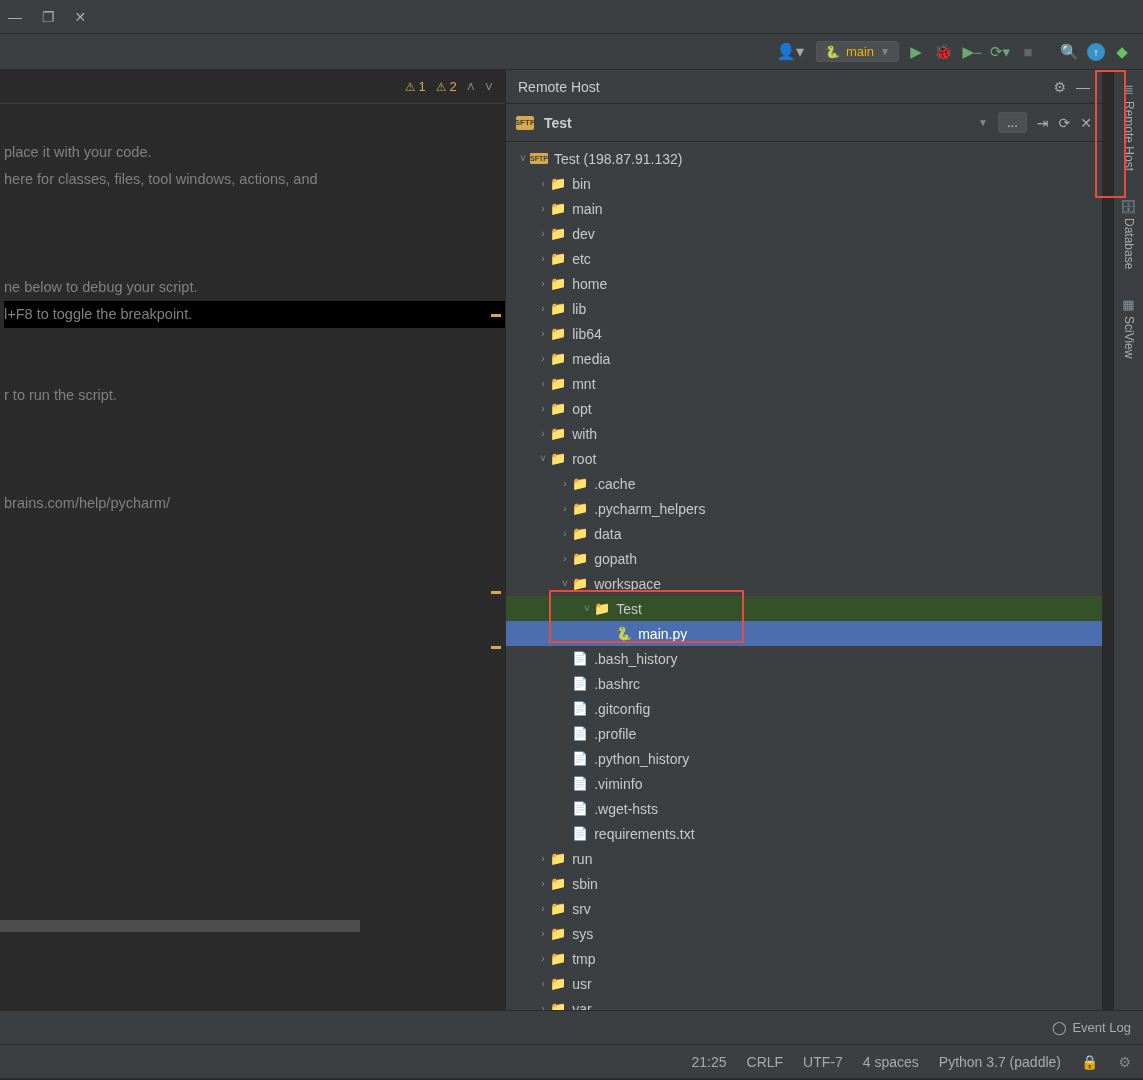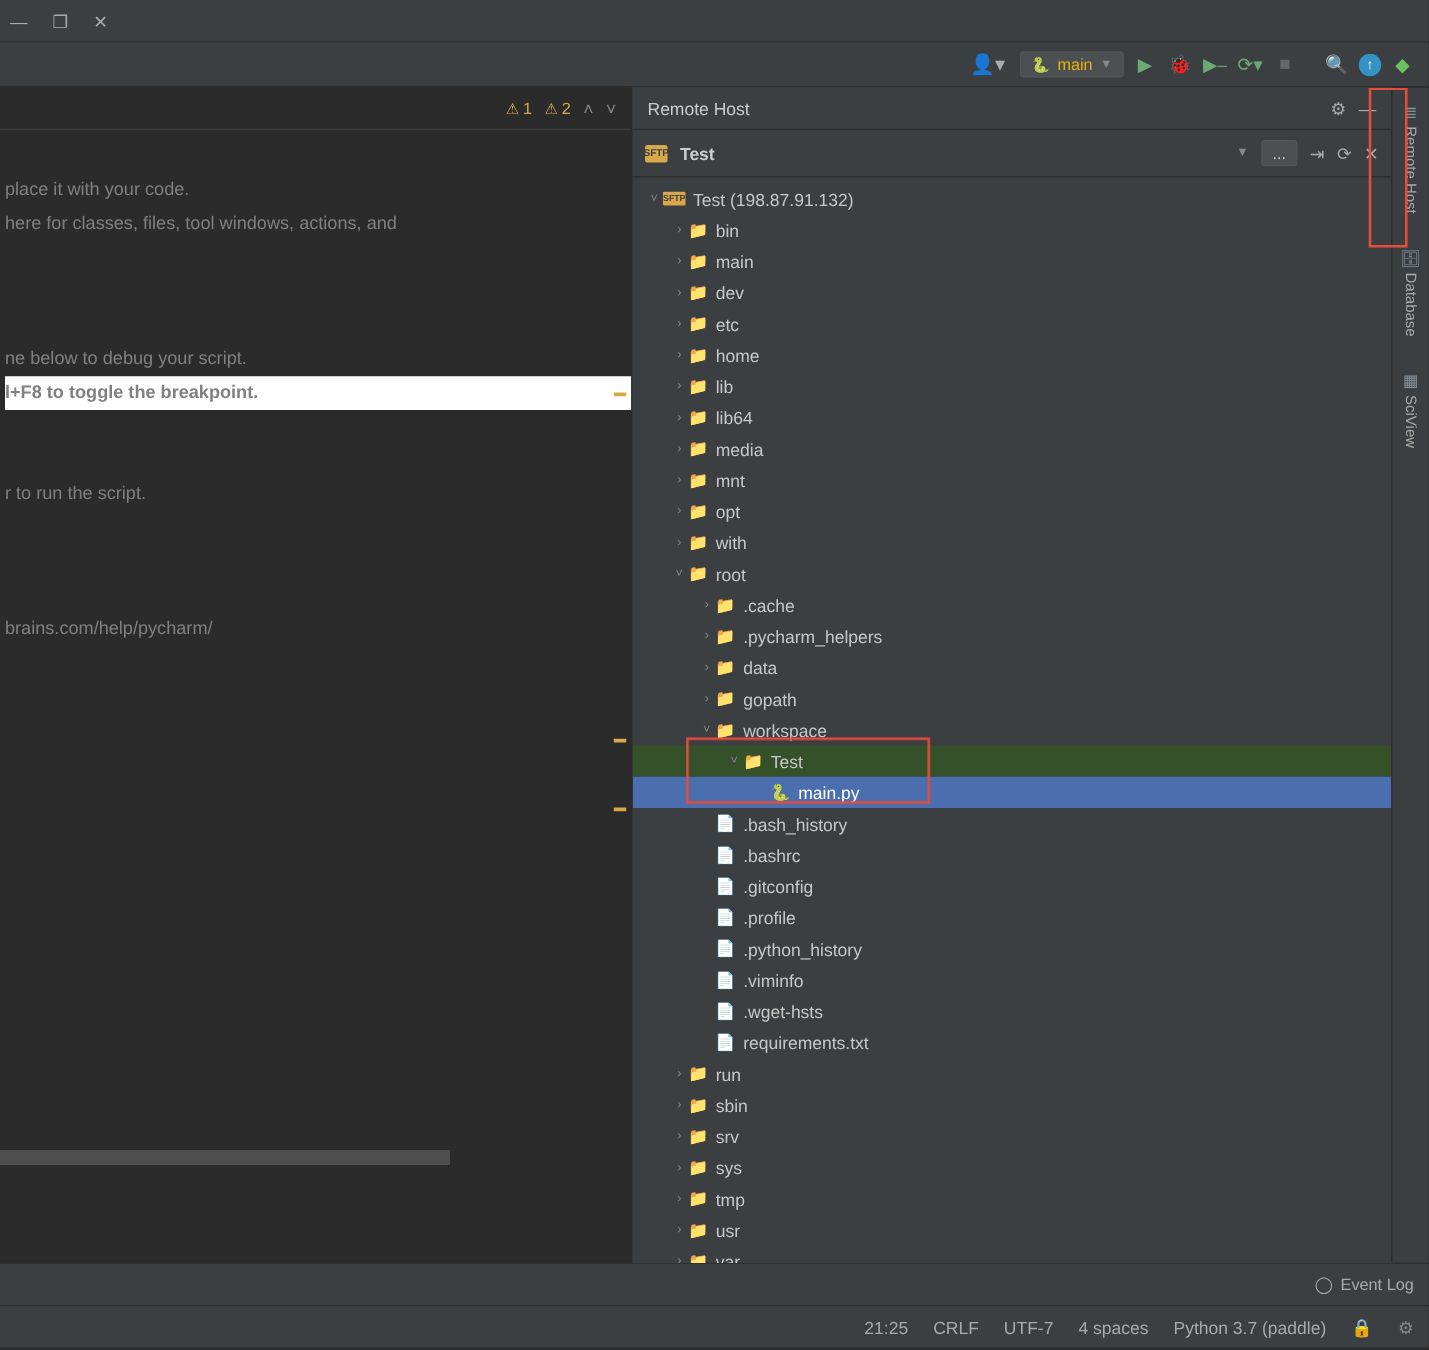--- a/index.html
+++ b/index.html
@@ -22,28 +22,28 @@
 .toolbar .upload { color: #fff; background: #3592c4; border-radius: 50%; width: 18px; height: 18px; font-size: 11px; display: inline-flex; align-items: center; justify-content: center; }
 .toolbar .space { color: #6cc05d; }
 .main { display: flex; height: 940px; }
 .editor-area { width: 505px; background: #2b2b2b; position: relative; overflow: hidden; }
 .editor-header { height: 34px; display: flex; align-items: center; justify-content: flex-end; padding: 0 12px; border-bottom: 1px solid #3c3f41; gap: 10px; }
 .warn { color: #d7a94a; font-size: 13px; display: flex; align-items: center; gap: 3px; }
 .warn .tri { font-size: 12px; }
 .nav-arrow { color: #888; font-size: 14px; cursor: pointer; }
 .code { font-family: 'Consolas', monospace; font-size: 14.5px; line-height: 27px; color: #808080; padding: 8px 0 0 4px; white-space: pre; position: relative; }
 .code .url { color: #808080; }
-.code .bp-line { background: #ffffff; color: #808080; display: inline-block; width: 100%; font-weight: bold; }
+.code .bp-line { background: #000000; color: #808080; display: inline-block; width: 100%; }
 .hscroll { position: absolute; bottom: 0; left: 0; height: 12px; width: 360px; background: #4e4e4e; border-radius: 0; }
 .gutter-mark { position: absolute; right: 4px; width: 10px; height: 3px; }
 .gutter-mark.g1 { background: #d7a94a; top: 244px; }
 .gutter-mark.g2 { background: #d7a94a; top: 576px; }
 .gutter-mark.g3 { background: #d7a94a; top: 521px; }
 
-.panel { flex: 1; display: flex; }
+.panel { flex: 1; display: flex; gap: 11px; }
 .remote-panel { flex: 1; background: #3c3f41; display: flex; flex-direction: column; border-left: 1px solid #2b2b2b; }
 .panel-header { height: 34px; display: flex; align-items: center; padding: 0 12px; color: #ccc; font-size: 14px; border-bottom: 1px solid #2b2b2b; background: #3c3f41; }
 .panel-header .ph-title { flex: 1; }
 .panel-header .ph-icon { color: #aaa; margin-left: 10px; font-size: 14px; cursor: pointer; }
 .panel-subbar { height: 38px; display: flex; align-items: center; padding: 0 10px; gap: 10px; border-bottom: 1px solid #2b2b2b; }
 .panel-subbar .sftp-icon { width: 18px; height: 14px; background: #d7a94a; color: #3c3f41; font-size: 8px; display: inline-flex; align-items: center; justify-content: center; border-radius: 2px; font-weight: bold; }
 .panel-subbar .conn-name { color: #ccc; font-weight: bold; font-size: 14px; flex: 1; }
 .panel-subbar .sb-chev { color: #888; font-size: 10px; }
 .panel-subbar .sb-btn { background: #4c5052; border: 1px solid #555; border-radius: 3px; padding: 2px 8px; color: #ccc; cursor: pointer; font-size: 13px; }
 .panel-subbar .sb-icon { color: #aaa; font-size: 14px; cursor: pointer; }

